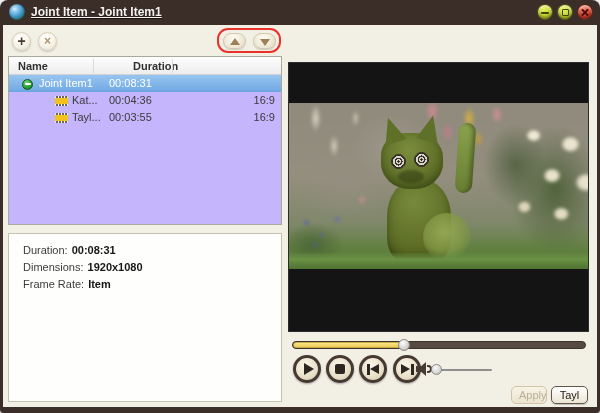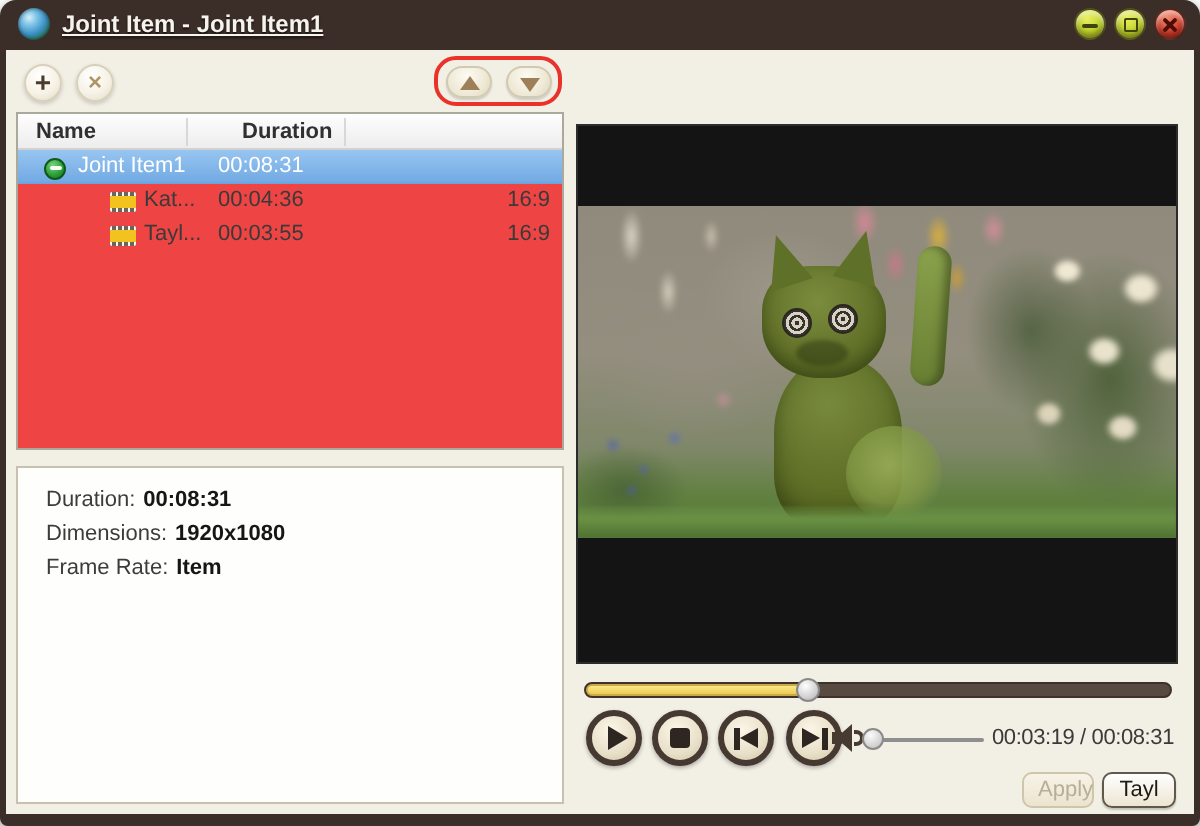--- a/index.html
+++ b/index.html
@@ -45,25 +45,25 @@
   .btn-up { left:223px; top:33px; } .btn-down { left:253px; top:33px; }
   .tri-up { position:absolute; left:5.5px; top:4px; width:0; height:0;
             border-left:5px solid transparent; border-right:5px solid transparent; border-bottom:7px solid #9d8058; }
   .tri-down { position:absolute; left:5.5px; top:5px; width:0; height:0;
               border-left:5px solid transparent; border-right:5px solid transparent; border-top:7px solid #9d8058; }
   .annot { position:absolute; left:217px; top:28px; width:64px; height:25px;
            border:2px solid #e8322a; border-radius:11px; pointer-events:none; }
 
   
   .clip-table { position:absolute; left:8px; top:56px; width:274px; height:169px;
-                background:#ef4444; border:1px solid #aba89c; font-size:11px; color:#3a3a3a; overflow:hidden; }
+                background:#c4b5fd; border:1px solid #aba89c; font-size:11px; color:#3a3a3a; overflow:hidden; }
   .thead { position:relative; height:18px; background:linear-gradient(180deg,#fefefe,#ededed);
            border-bottom:1px solid #d2d2d2; font-weight:bold; color:#303030; }
   .th { position:absolute; top:0; height:18px; line-height:18px; }
-  .th-name { left:9px; } .th-dur { left:92px;padding-left:20px; } .th-ar { left:171px; }
+  .th-name { left:9px; } .th-dur { left:104px;padding-left:20px; } .th-ar { left:171px; }
   .thead .sep { position:absolute; top:2px; width:1px; height:14px; background:#d8d8d8; }
   .sep1 { left:84px; } .sep2 { left:163px; }
   .trow { position:relative; height:17px; line-height:17px; }
   .trow.selected { background:linear-gradient(180deg,#97c5f0 0%,#74abe4 90%,#69a2de 100%); color:#fff; }
   .cell { position:absolute; top:0; height:17px; white-space:nowrap; }
   .c-dur { left:100px; } .c-ar { right:6px; text-align:center; }
   .expand-ico { position:absolute; left:13px; top:3.5px; width:11px; height:11px; border-radius:50%;
                 background:radial-gradient(circle at 38% 30%, #7fd37f 0%, #2ea03a 55%, #157021 100%);
                 border:1px solid #0e5a1a; }
   .expand-ico::after { content:""; position:absolute; left:1.5px; top:3.5px; width:6px; height:2px; background:#f2fff2; border-radius:1px; }
@@ -284,18 +284,17 @@
     <div class="g-bar" style="left:15px"></div>
   </div>
   <div class="speaker">
     <div class="spk-box"></div>
     <div class="spk-cone"></div>
     <div class="spk-wave"></div>
   </div>
   <div class="vol-line">
     <div class="vol-thumb" style="left: calc(0% - 3px);"></div>
   </div>
-  <div class="time-display">00:03:19 / 00:08:31</div>
 
   <div class="foot-btn btn-apply">Apply</div>
   <div class="foot-btn btn-close">Tayl</div>
 
 </div>
 
 </body></html>

